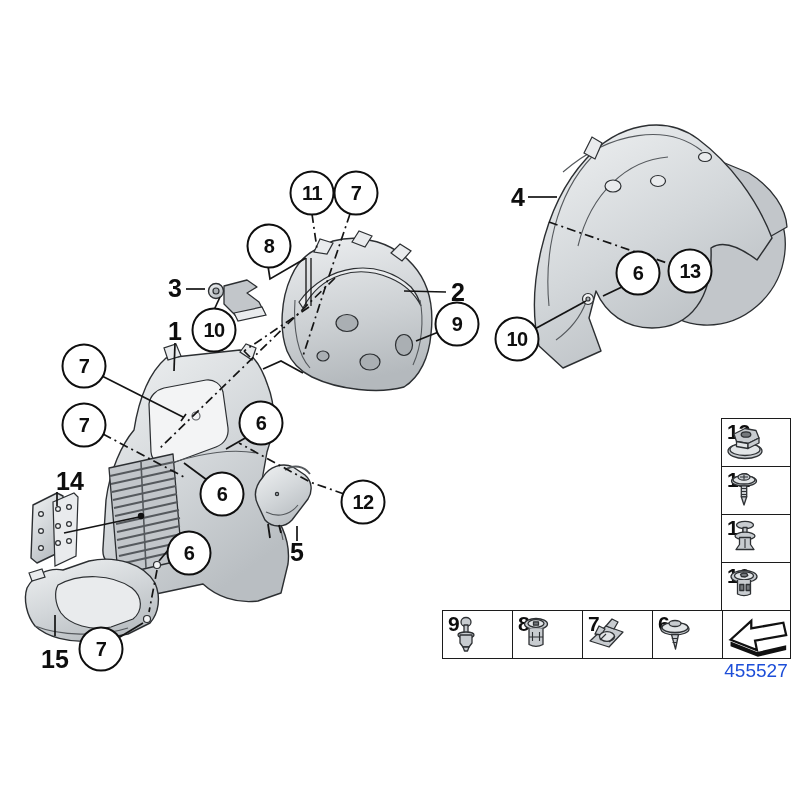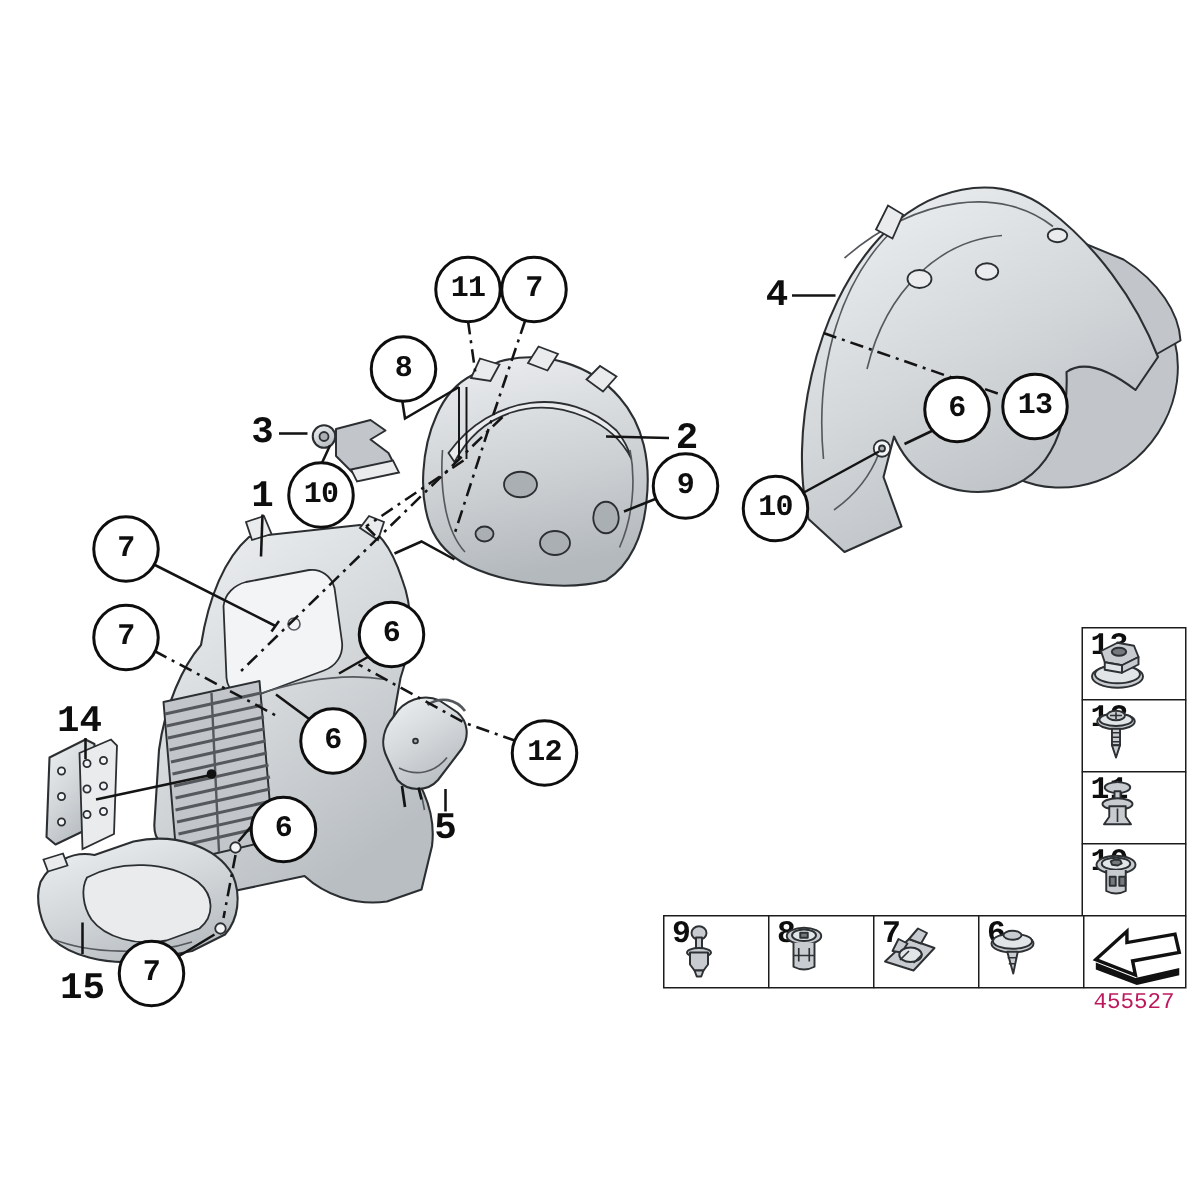--- a/index.html
+++ b/index.html
@@ -1,17 +1,17 @@
 <!DOCTYPE html>
 <html><head>
 <meta charset="utf-8">
 <style>
   html,body{margin:0;padding:0;background:#ffffff;}
   .stage{position:relative;width:800px;height:800px;background:#ffffff;overflow:hidden;
-         font-family:Liberation Mono, monospace;}
+         font-family:Liberation Sans, sans-serif;}
   .stage svg{position:absolute;left:0;top:0;}
   .part{fill:url(#shadeA);stroke:#2c2f32;stroke-width:1.4;stroke-linejoin:round;}
   .part2{fill:url(#shadeB);stroke:#2c2f32;stroke-width:1.4;stroke-linejoin:round;}
   .dk{fill:#c2c6ca;stroke:#2c2f32;stroke-width:1.3;stroke-linejoin:round;}
   .lt{fill:#e9ebed;stroke:#2c2f32;stroke-width:1.2;}
   .hole{fill:#aaafb3;stroke:#2c2f32;stroke-width:1.2;}
   .whole{fill:#f3f4f5;stroke:#2c2f32;stroke-width:1.2;}
   .ctr{fill:none;stroke:#55595d;stroke-width:1.1;}
   .ln{fill:none;stroke:#141414;stroke-width:1.7;}
   .dd{fill:none;stroke:#141414;stroke-width:1.7;stroke-dasharray:9 4 2 4;}
@@ -22,21 +22,21 @@
   .plabel{position:absolute;transform:translate(-50%,-50%);font-weight:bold;font-size:25px;
           color:#0e0e0e;z-index:5;}
   .cell{position:absolute;box-sizing:border-box;border:1.6px solid #1c1c1c;background:#ffffff;z-index:4;}
   .cell .num{position:absolute;left:5px;top:1px;font-weight:bold;font-size:21px;color:#0e0e0e;}
   .cell svg{position:absolute;right:1px;top:2px;}
   .fi ellipse,.fi path,.fi rect{fill:#c8ccd0;stroke:#2e3134;stroke-width:1.3;stroke-linejoin:round;}
   .fi .s{fill:none;stroke:#2e3134;stroke-width:1.1;}
   .fi .l{fill:#e2e5e7;}
   .fi .d{fill:#75797d;}
   .partnum{position:absolute;left:720px;top:660px;width:72px;text-align:center;
-           font-size:15px;color:#be185d;z-index:4;}
+           font-size:19px;color:#1d4ed8;z-index:4;}
 </style>
 </head>
 <body>
 
 <div class="stage">
 
   <svg width="800" height="800" viewBox="0 0 800 800">
     <defs>
       <linearGradient id="shadeA" x1="0" y1="0" x2="0.55" y2="1">
         <stop offset="0" stop-color="#f0f2f3"></stop>
@@ -209,21 +209,21 @@
       <span>13</span>
     </div>
   <div class="callout" style="left:517px;top:339px">
       <span>10</span>
     </div>
 
   <div class="plabel" style="left:175px;top:288px">3</div>
   <div class="plabel" style="left:175px;top:331px">1</div>
   <div class="plabel" style="left:458px;top:292px">2</div>
   <div class="plabel" style="left:518px;top:197px">4</div>
-  <div class="plabel" style="left:53px;top:481px">14</div>
+  <div class="plabel" style="left:70px;top:481px">14</div>
   <div class="plabel" style="left:297px;top:552px">5</div>
   <div class="plabel" style="left:55px;top:659px">15</div>
 
   <div class="cell" style="left:721px;top:418px;width:70px;height:49px">
     <span class="num">13</span>
     <svg class="fi" width="46" height="44" viewBox="0 0 46 44">
       <ellipse cx="23" cy="30" rx="17" ry="7.5"></ellipse>
       <ellipse class="l" cx="23" cy="28.5" rx="15" ry="6"></ellipse>
       <path d="M12,13 L23,7.5 L34,9.5 L37,17 L26,22.5 L14.5,20.5 Z"></path>
       <path class="l" d="M14.5,20.5 L26,22.5 L26,27.5 L14.5,25.5 Z"></path>

